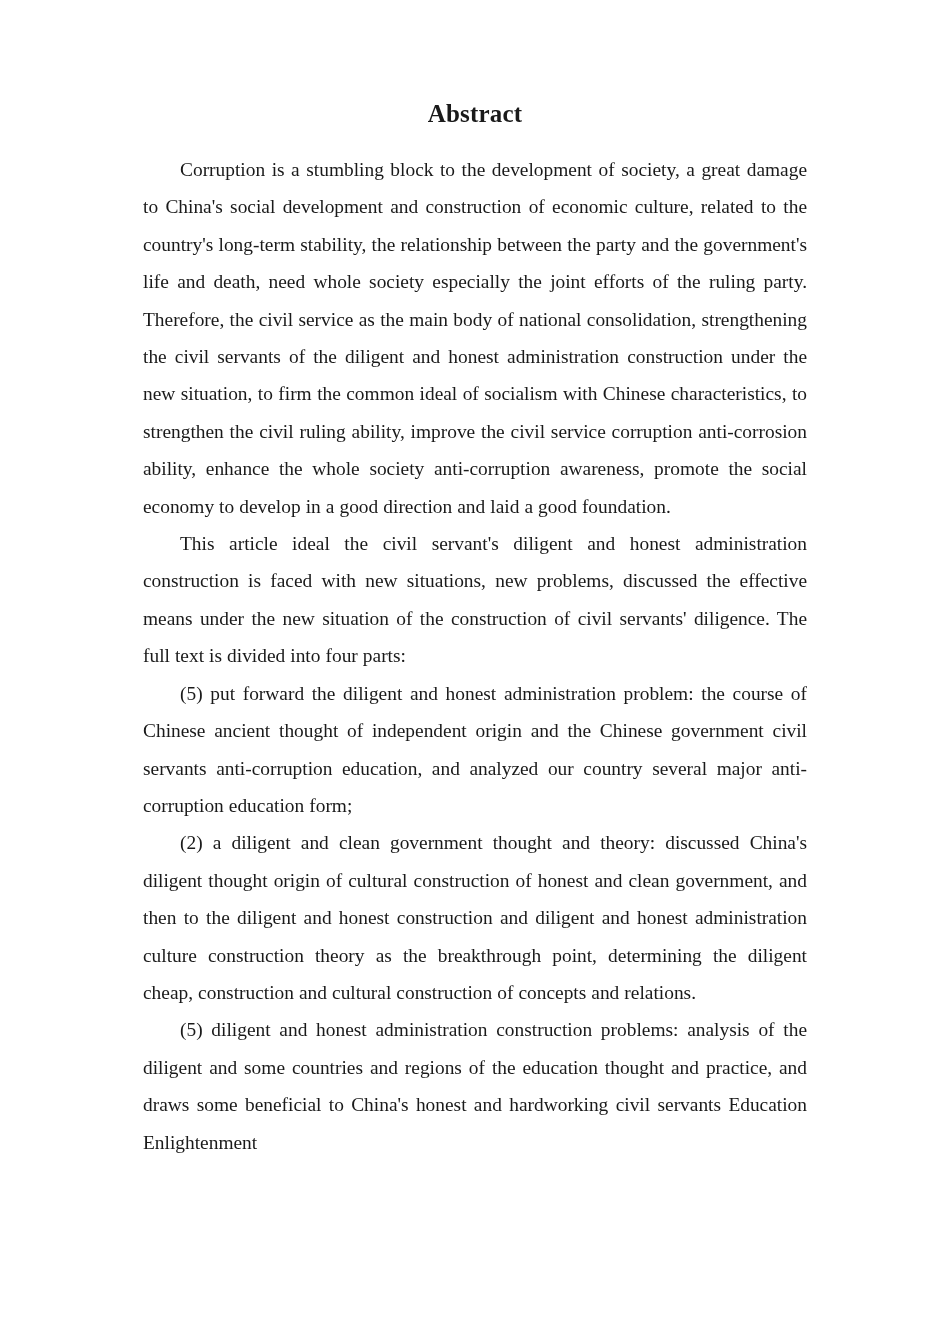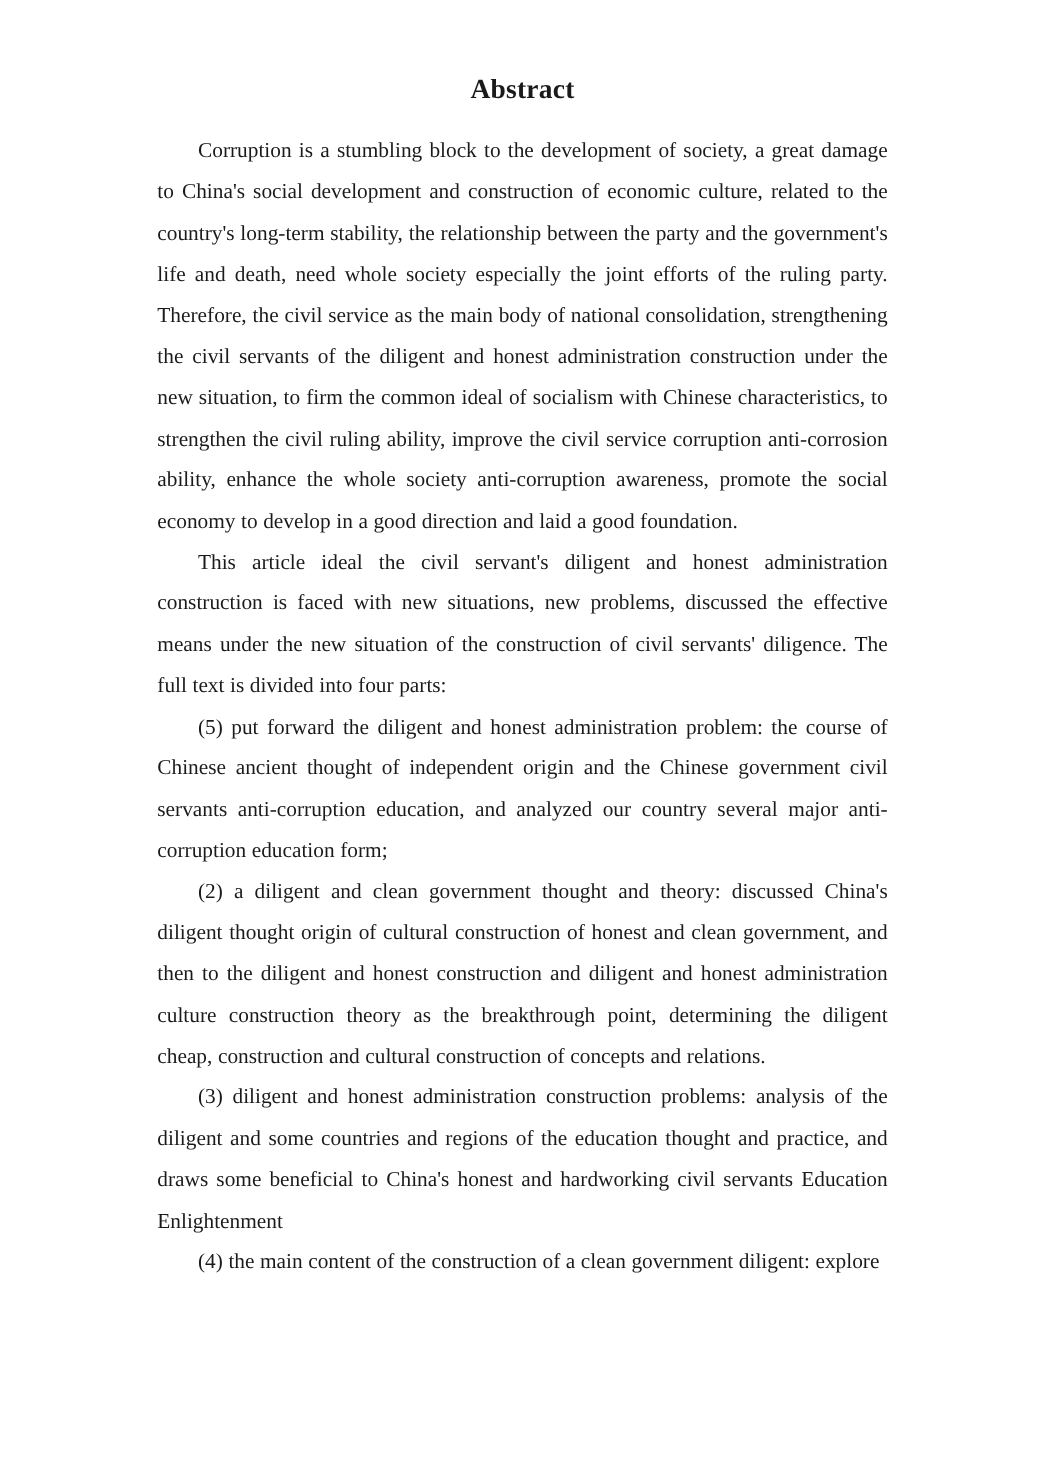--- a/index.html
+++ b/index.html
@@ -25,21 +25,21 @@
     position: absolute;
     left: 143px;
     top: 0;
     width: 664px;
   }
   .doc-title {
     font-size: 25px;
     font-weight: bold;
     text-align: center;
     margin: 0;
-    padding-top: 68px;
+    padding-top: 100px;
     letter-spacing: 0.2px;
     font-family: "Liberation Serif", "DejaVu Serif", serif;
   }
   .body-block {
     margin-top: 23px;
   }
   p.para {
     margin: 0;
     font-size: 19.4px;
     line-height: 37.4px;
@@ -61,18 +61,17 @@
 <div class="page">
   <div class="content">
 
     <h1 class="doc-title">Abstract</h1>
 
     <div class="body-block">
       <p class="para">Corruption is a stumbling block to the development of society, a great damage to China's social development and construction of economic culture, related to the country's long-term stability, the relationship between the party and the government's life and death, need whole society especially the joint efforts of the ruling party. Therefore, the civil service as the main body of national consolidation, strengthening the civil servants of the diligent and honest administration construction under the new situation, to firm the common ideal of socialism with Chinese characteristics, to strengthen the civil ruling ability, improve the civil service corruption anti-corrosion ability, enhance the whole society anti-corruption awareness, promote the social economy to develop in a good direction and laid a good foundation.</p>
       <p class="para">This article ideal the civil servant's diligent and honest administration construction is faced with new situations, new problems, discussed the effective means under the new situation of the construction of civil servants' diligence. The full text is divided into four parts:</p>
       <p class="para">(5) put forward the diligent and honest administration problem: the course of Chinese ancient thought of independent origin and the Chinese government civil servants anti-corruption education, and analyzed our country several major anti-corruption education form;</p>
       <p class="para">(2) a diligent and clean government thought and theory: discussed China's diligent thought origin of cultural construction of honest and clean government, and then to the diligent and honest construction and diligent and honest administration culture construction theory as the breakthrough point, determining the diligent cheap, construction and cultural construction of concepts and relations.</p>
-      <p class="para">(3) diligent and honest administration construction problems: analysis of the diligent and some countries and regions of the education thought and practice, and draws some beneficial to China's honest and hardworking civil servants Education Enlightenment</p>
-      <p class="para last-ragged">(4) the main content of the construction of a clean government diligent: explore</p>
+      <p class="para">(5) diligent and honest administration construction problems: analysis of the diligent and some countries and regions of the education thought and practice, and draws some beneficial to China's honest and hardworking civil servants Education Enlightenment</p>
     </div>
 
   </div>
 </div>
 
 </body></html>

